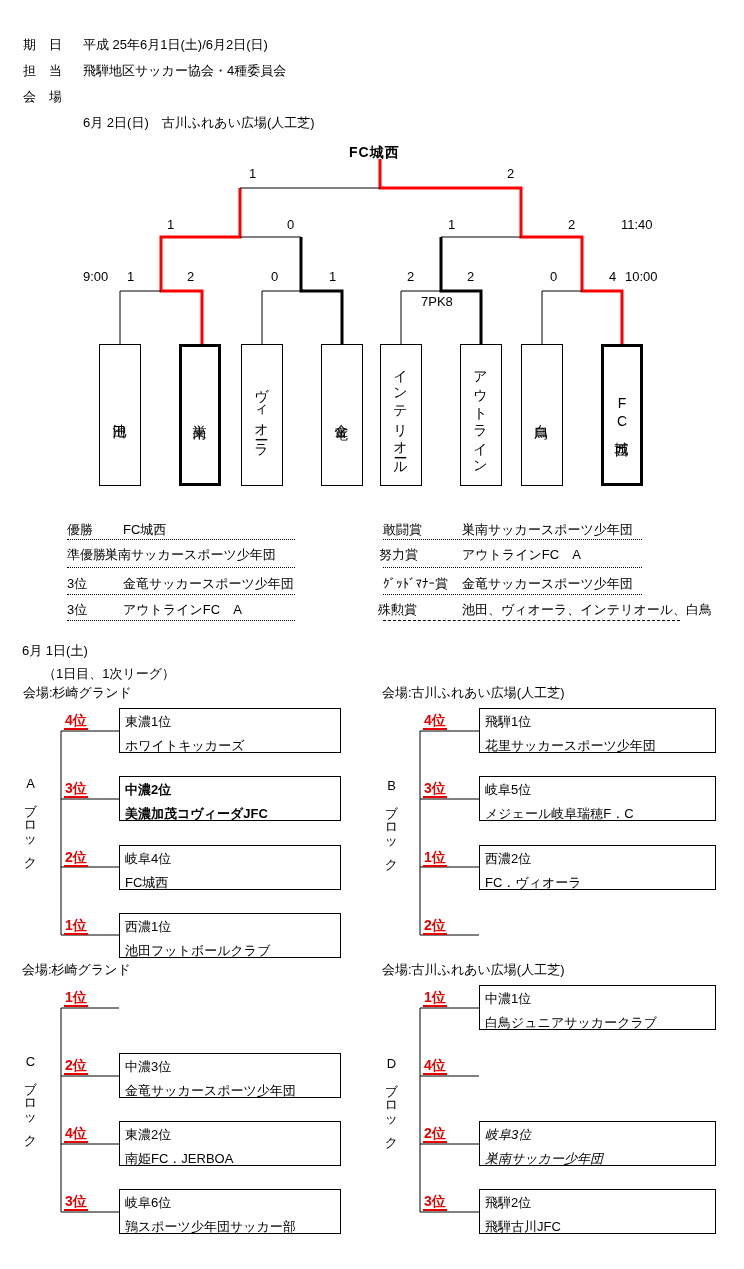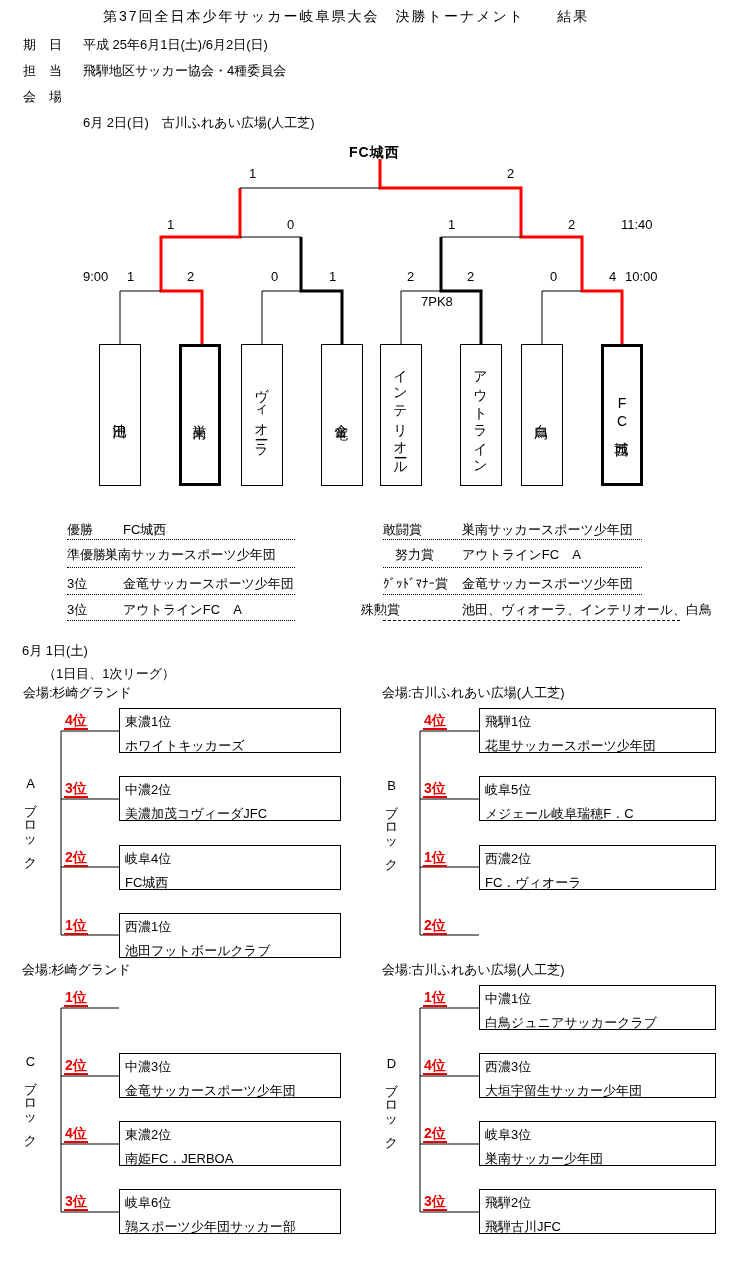--- a/index.html
+++ b/index.html
@@ -60,21 +60,20 @@
 
     <polyline points="119,1008 61,1008 61,1212 119,1212" fill="none" stroke="#000" stroke-width="1"></polyline>
     <line x1="61" y1="1076" x2="119" y2="1076" stroke="#000" stroke-width="1"></line>
     <line x1="61" y1="1144" x2="119" y2="1144" stroke="#000" stroke-width="1"></line>
 
     <polyline points="479,1008 420,1008 420,1212 479,1212" fill="none" stroke="#000" stroke-width="1"></polyline>
     <line x1="420" y1="1076" x2="479" y2="1076" stroke="#000" stroke-width="1"></line>
     <line x1="420" y1="1144" x2="479" y2="1144" stroke="#000" stroke-width="1"></line>
   </svg>
 
-  <div class="abs title" style="left:103px;top:8px;">第37回全日本少年サッカー岐阜県大会　決勝トーナメント　　結果</div>
   <div class="abs f13" style="left:23px;top:37px;">期　日</div>
   <div class="abs f13" style="left:83px;top:37px;">平成 25年6月1日(土)/6月2日(日)</div>
   <div class="abs f13" style="left:23px;top:63px;">担　当</div>
   <div class="abs f13" style="left:83px;top:63px;">飛騨地区サッカー協会・4種委員会</div>
   <div class="abs f13" style="left:23px;top:89px;">会　場</div>
   <div class="abs f13" style="left:83px;top:115px;">6月 2日(日)　古川ふれあい広場(人工芝)</div>
 
   <div class="abs champ" style="left:349px;top:144px;">FC城西</div>
 
   <div class="abs score" style="left:249px;top:167px;">1</div>
@@ -116,42 +115,42 @@
   <div class="abs f13" style="left:67px;top:576px;">3位</div>
   <div class="abs f13" style="left:123px;top:576px;">金竜サッカースポーツ少年団</div>
   <div class="dotline" style="left:67px;top:594px;width:228px;"></div>
   <div class="abs f13" style="left:67px;top:602px;">3位</div>
   <div class="abs f13" style="left:123px;top:602px;">アウトラインFC　A</div>
   <div class="dotline" style="left:67px;top:620px;width:228px;"></div>
 
   <div class="abs f13" style="left:383px;top:522px;">敢闘賞</div>
   <div class="abs f13" style="left:462px;top:522px;">巣南サッカースポーツ少年団</div>
   <div class="dotline" style="left:383px;top:539px;width:259px;"></div>
-  <div class="abs f13" style="left:395px;top:547px;">努力賞</div>
+  <div class="abs f13" style="left:379px;top:547px;">努力賞</div>
   <div class="abs f13" style="left:462px;top:547px;">アウトラインFC　A</div>
   <div class="dotline" style="left:383px;top:567px;width:259px;"></div>
   <div class="abs f13" style="left:383px;top:576px;">ｸﾞｯﾄﾞﾏﾅｰ賞</div>
   <div class="abs f13" style="left:462px;top:576px;">金竜サッカースポーツ少年団</div>
   <div class="dotline" style="left:383px;top:594px;width:259px;"></div>
-  <div class="abs f13" style="left:361px;top:602px;">殊勲賞</div>
+  <div class="abs f13" style="left:378px;top:602px;">殊勲賞</div>
   <div class="abs f13" style="left:462px;top:602px;">池田、ヴィオーラ、インテリオール、白鳥</div>
   <div class="dashline" style="left:383px;top:620px;width:297px;"></div>
 
   <div class="abs f13" style="left:22px;top:643px;">6月 1日(土)</div>
   <div class="abs f13" style="left:43px;top:666px;">（1日目、1次リーグ）</div>
 
   <div class="abs f13" style="left:23px;top:685px;">会場:杉崎グランド</div>
   <div class="vlabel" style="left:24px;top:776px;">Aブロック</div>
   <div class="rank" style="left:64px;top:713px;">4位</div>
   <div class="lbox" style="left:119px;top:708px;">
     <span class="l1">東濃1位</span>
     <span class="l2">ホワイトキッカーズ</span>
   </div>
   <div class="rank" style="left:64px;top:781px;">3位</div>
-  <div class="lbox" style="left:119px;top:776px;">
+  <div class="lbox" style="left:119px;top:776px;font-weight:bold;">
     <span class="l1">中濃2位</span>
     <span class="l2">美濃加茂コヴィーダJFC</span>
   </div>
   <div class="rank" style="left:64px;top:850px;">2位</div>
   <div class="lbox" style="left:119px;top:845px;">
     <span class="l1">岐阜4位</span>
     <span class="l2">FC城西</span>
   </div>
   <div class="rank" style="left:64px;top:918px;">1位</div>
   <div class="lbox" style="left:119px;top:913px;">
@@ -198,26 +197,22 @@
   </div>
 
   <div class="abs f13" style="left:382px;top:962px;">会場:古川ふれあい広場(人工芝)</div>
   <div class="vlabel" style="left:385px;top:1056px;">Dブロック</div>
   <div class="rank" style="left:423px;top:990px;">1位</div>
   <div class="lbox wide" style="left:479px;top:985px;">
     <span class="l1">中濃1位</span>
     <span class="l2">白鳥ジュニアサッカークラブ</span>
   </div>
   <div class="rank" style="left:423px;top:1058px;">4位</div>
-  <div class="lbox wide" style="left:479px;top:1053px;">
-    <span class="l1">西濃3位</span>
-    <span class="l2">大垣宇留生サッカー少年団</span>
-  </div>
   <div class="rank" style="left:423px;top:1126px;">2位</div>
-  <div class="lbox wide" style="left:479px;top:1121px;">
+  <div class="lbox wide" style="left:479px;top:1121px;font-style:italic;">
     <span class="l1">岐阜3位</span>
     <span class="l2">巣南サッカー少年団</span>
   </div>
   <div class="rank" style="left:423px;top:1194px;">3位</div>
   <div class="lbox wide" style="left:479px;top:1189px;">
     <span class="l1">飛騨2位</span>
     <span class="l2">飛騨古川JFC</span>
   </div>
 
 </div>

